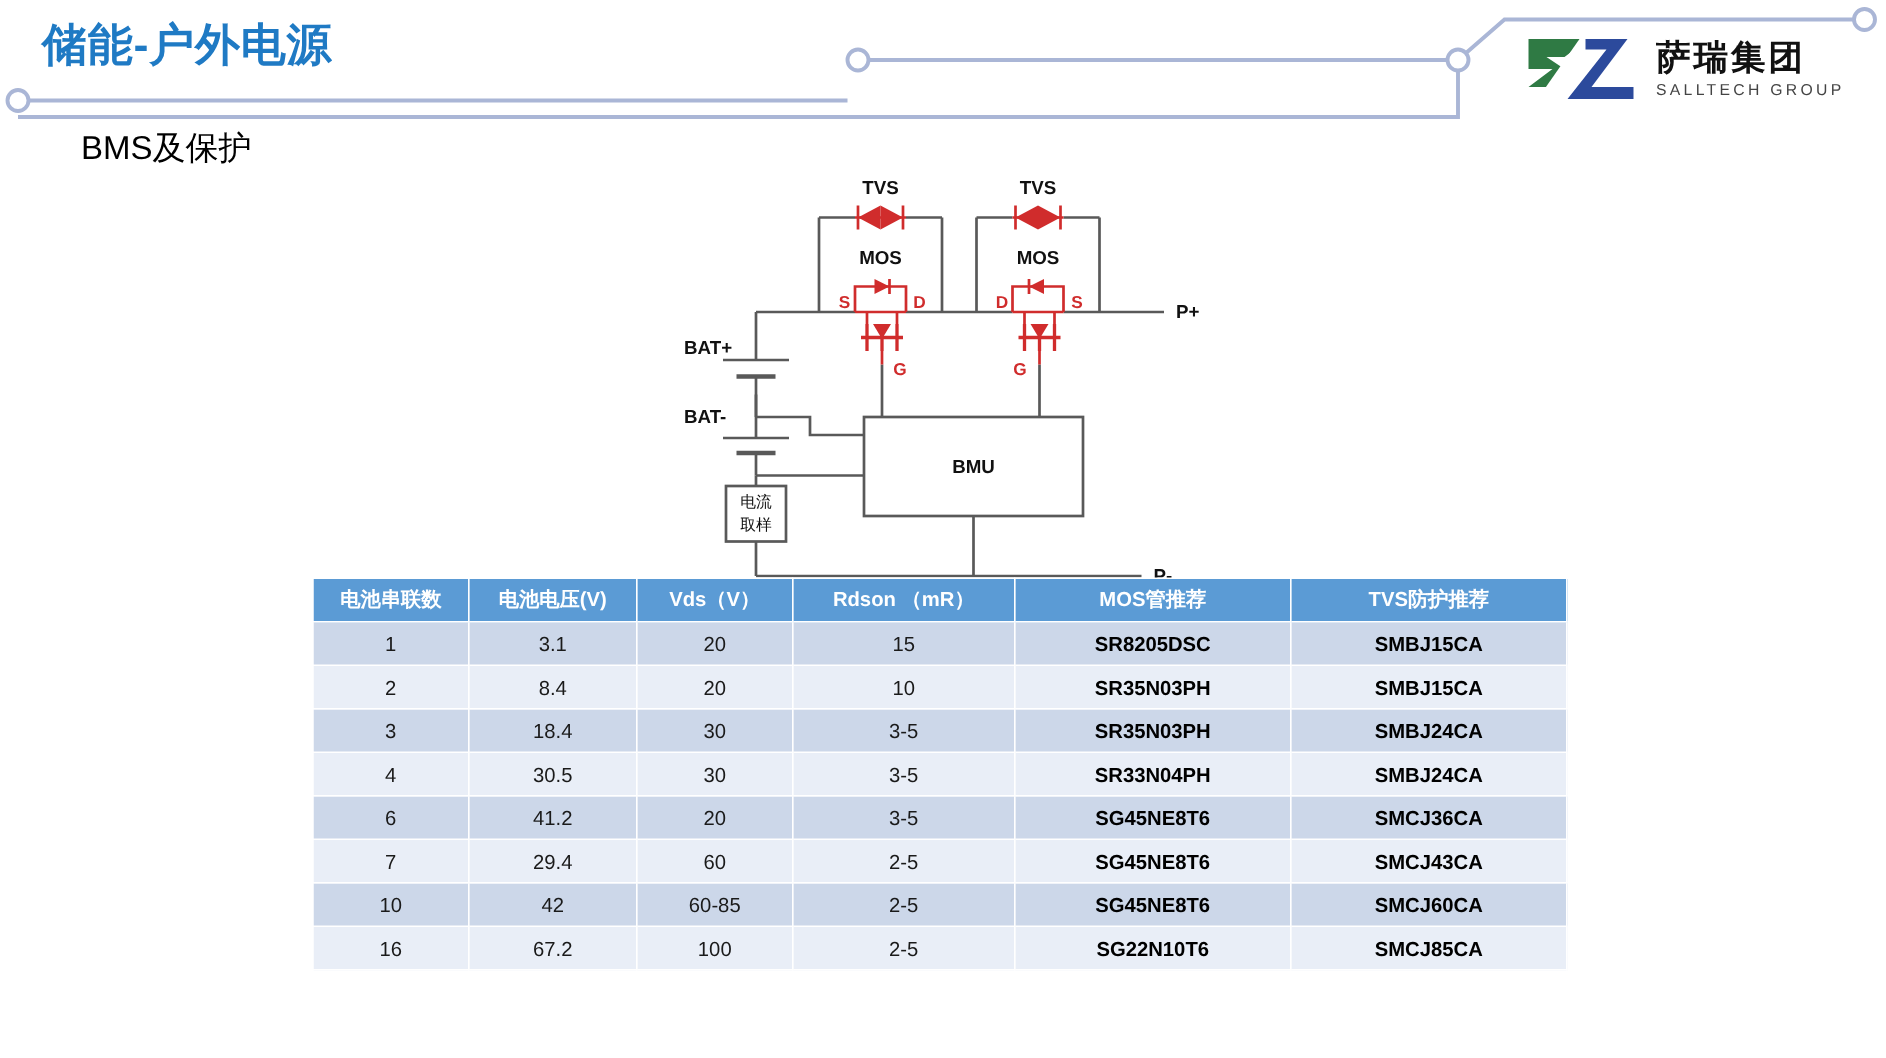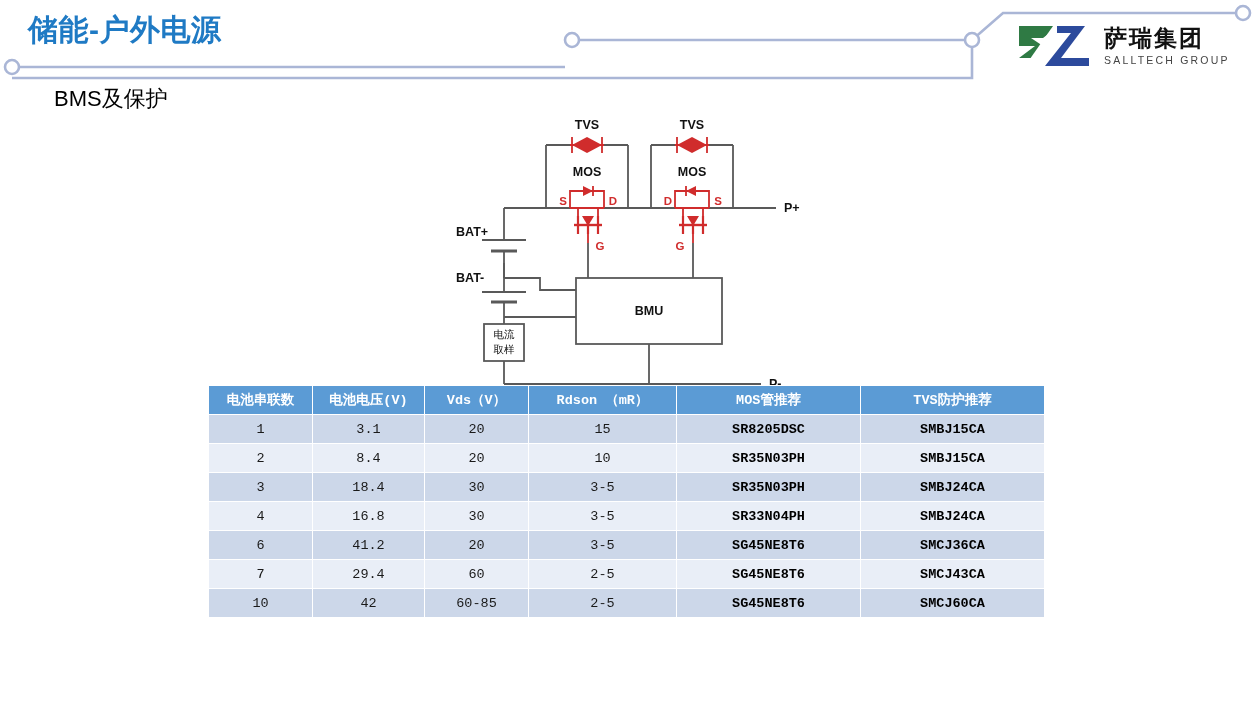--- a/index.html
+++ b/index.html
@@ -93,21 +93,20 @@
   #circuit-svg { width: 400px; height: 285px; display: block; }
 
   
   #spec-table {
     position: absolute;
     left: 208px;
     top: 385px;
     width: 836px;
     border-collapse: collapse;
     table-layout: fixed;
-    font-family: Liberation Mono, monospace;
   }
   #spec-table th {
     background: #5b9bd5;
     color: #ffffff;
     font-size: 13.5px;
     font-weight: bold;
     height: 28px;
     text-align: center;
     border: 1px solid #ffffff;
     padding: 0 2px;
@@ -322,21 +321,21 @@
       <tr>
         <td>3</td>
         <td>18.4</td>
         <td>30</td>
         <td>3-5</td>
         <td class="part">SR35N03PH</td>
         <td class="part">SMBJ24CA</td>
       </tr>
       <tr>
         <td>4</td>
-        <td>16.8</td>
+        <td>30.5</td>
         <td>30</td>
         <td>3-5</td>
         <td class="part">SR33N04PH</td>
         <td class="part">SMBJ24CA</td>
       </tr>
       <tr>
         <td>6</td>
         <td>41.2</td>
         <td>20</td>
         <td>3-5</td>
@@ -352,14 +351,22 @@
         <td class="part">SMCJ43CA</td>
       </tr>
       <tr>
         <td>10</td>
         <td>42</td>
         <td>60-85</td>
         <td>2-5</td>
         <td class="part">SG45NE8T6</td>
         <td class="part">SMCJ60CA</td>
       </tr>
+      <tr>
+        <td>16</td>
+        <td>67.2</td>
+        <td>100</td>
+        <td>2-5</td>
+        <td class="part">SG22N10T6</td>
+        <td class="part">SMCJ85CA</td>
+      </tr>
     </tbody>
 </table>
 
 </body></html>

